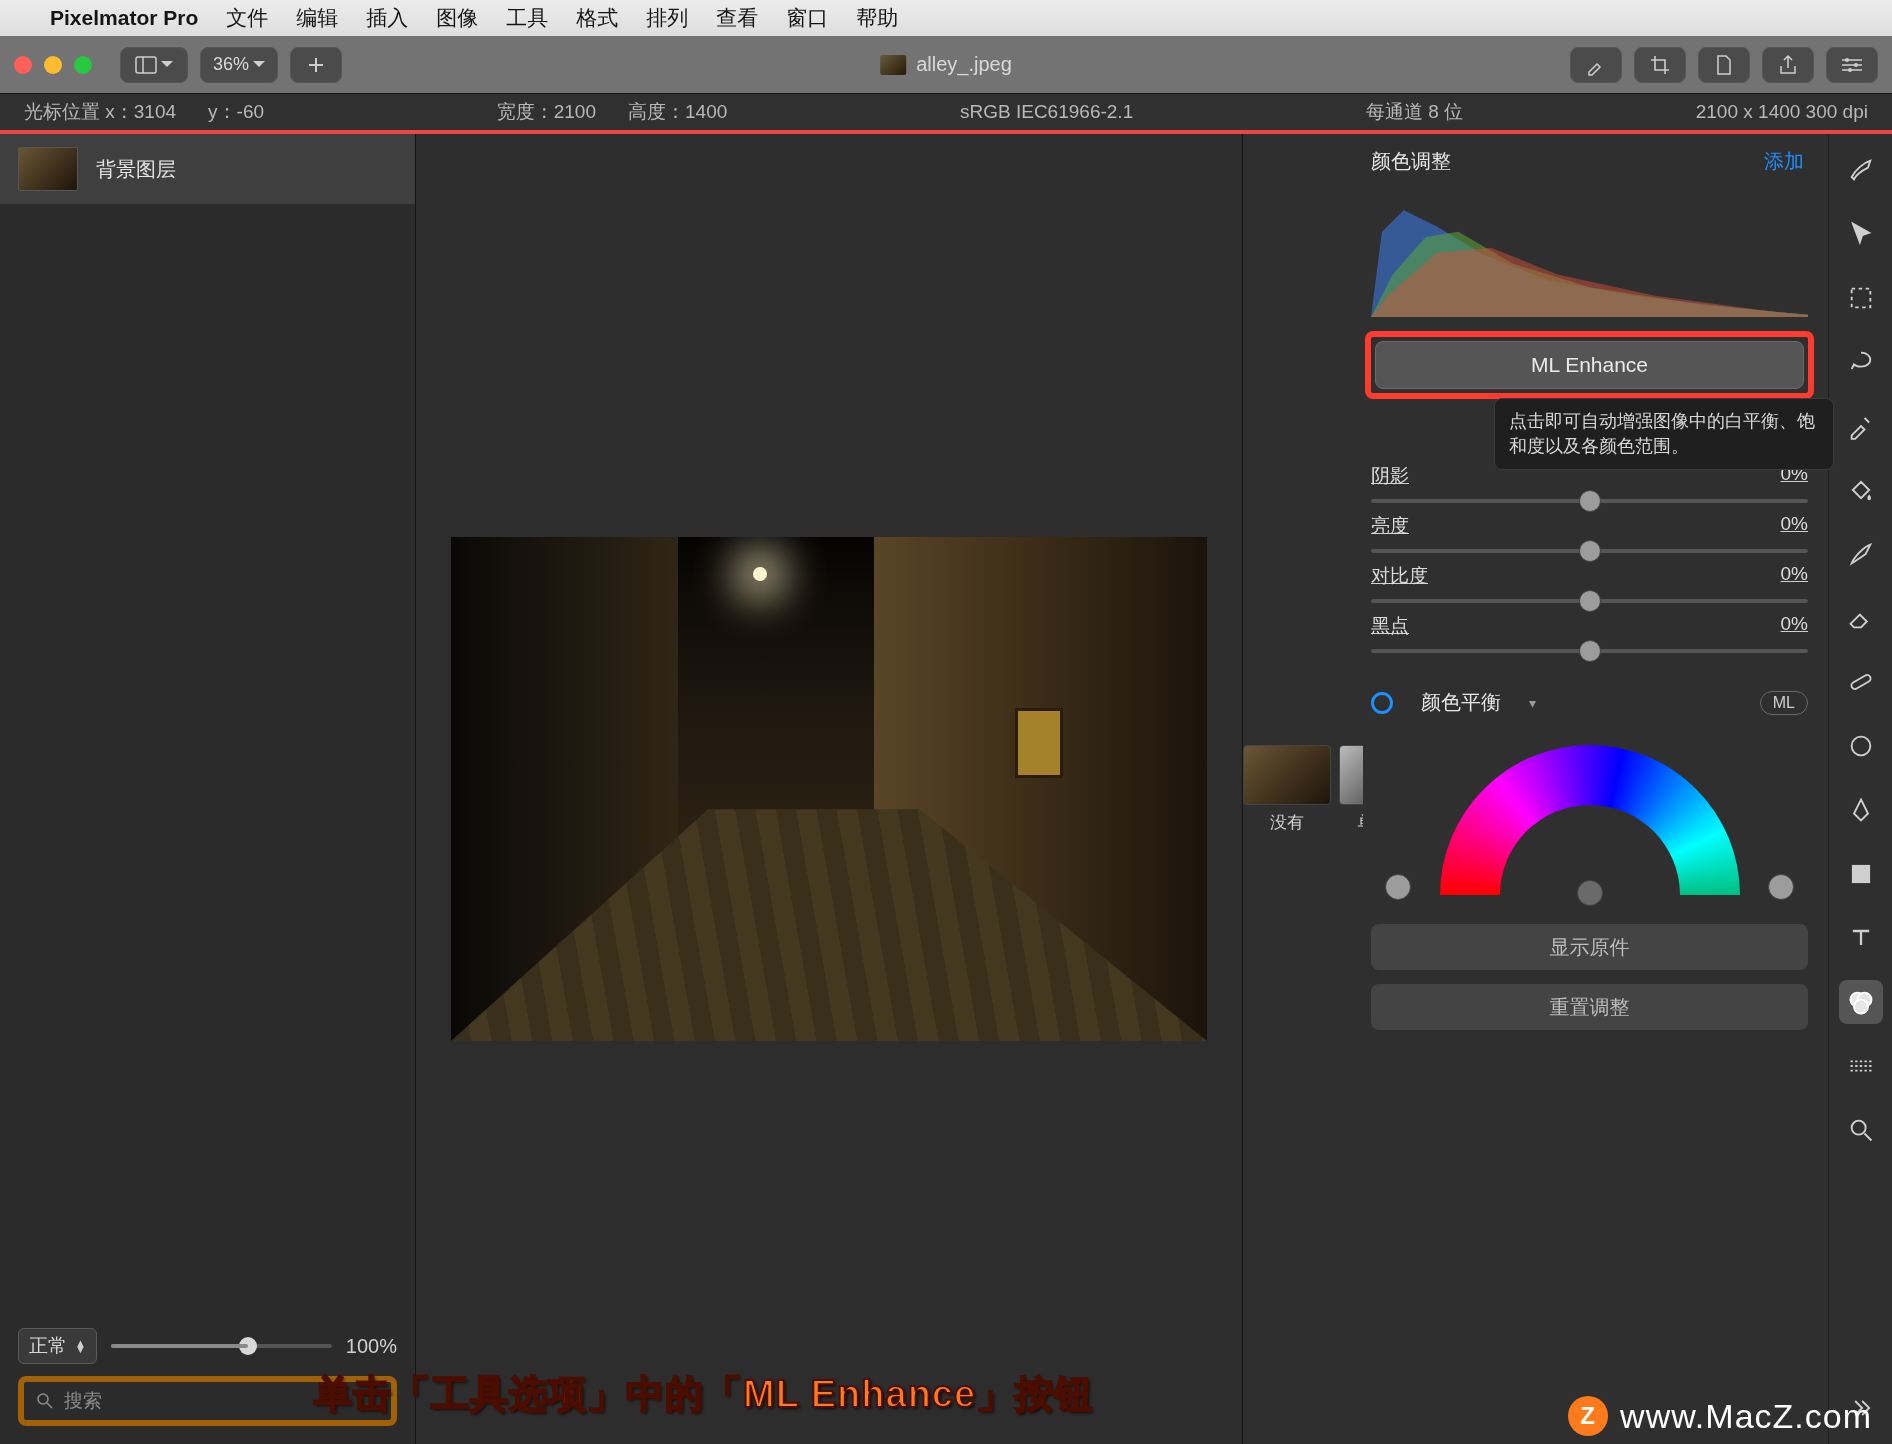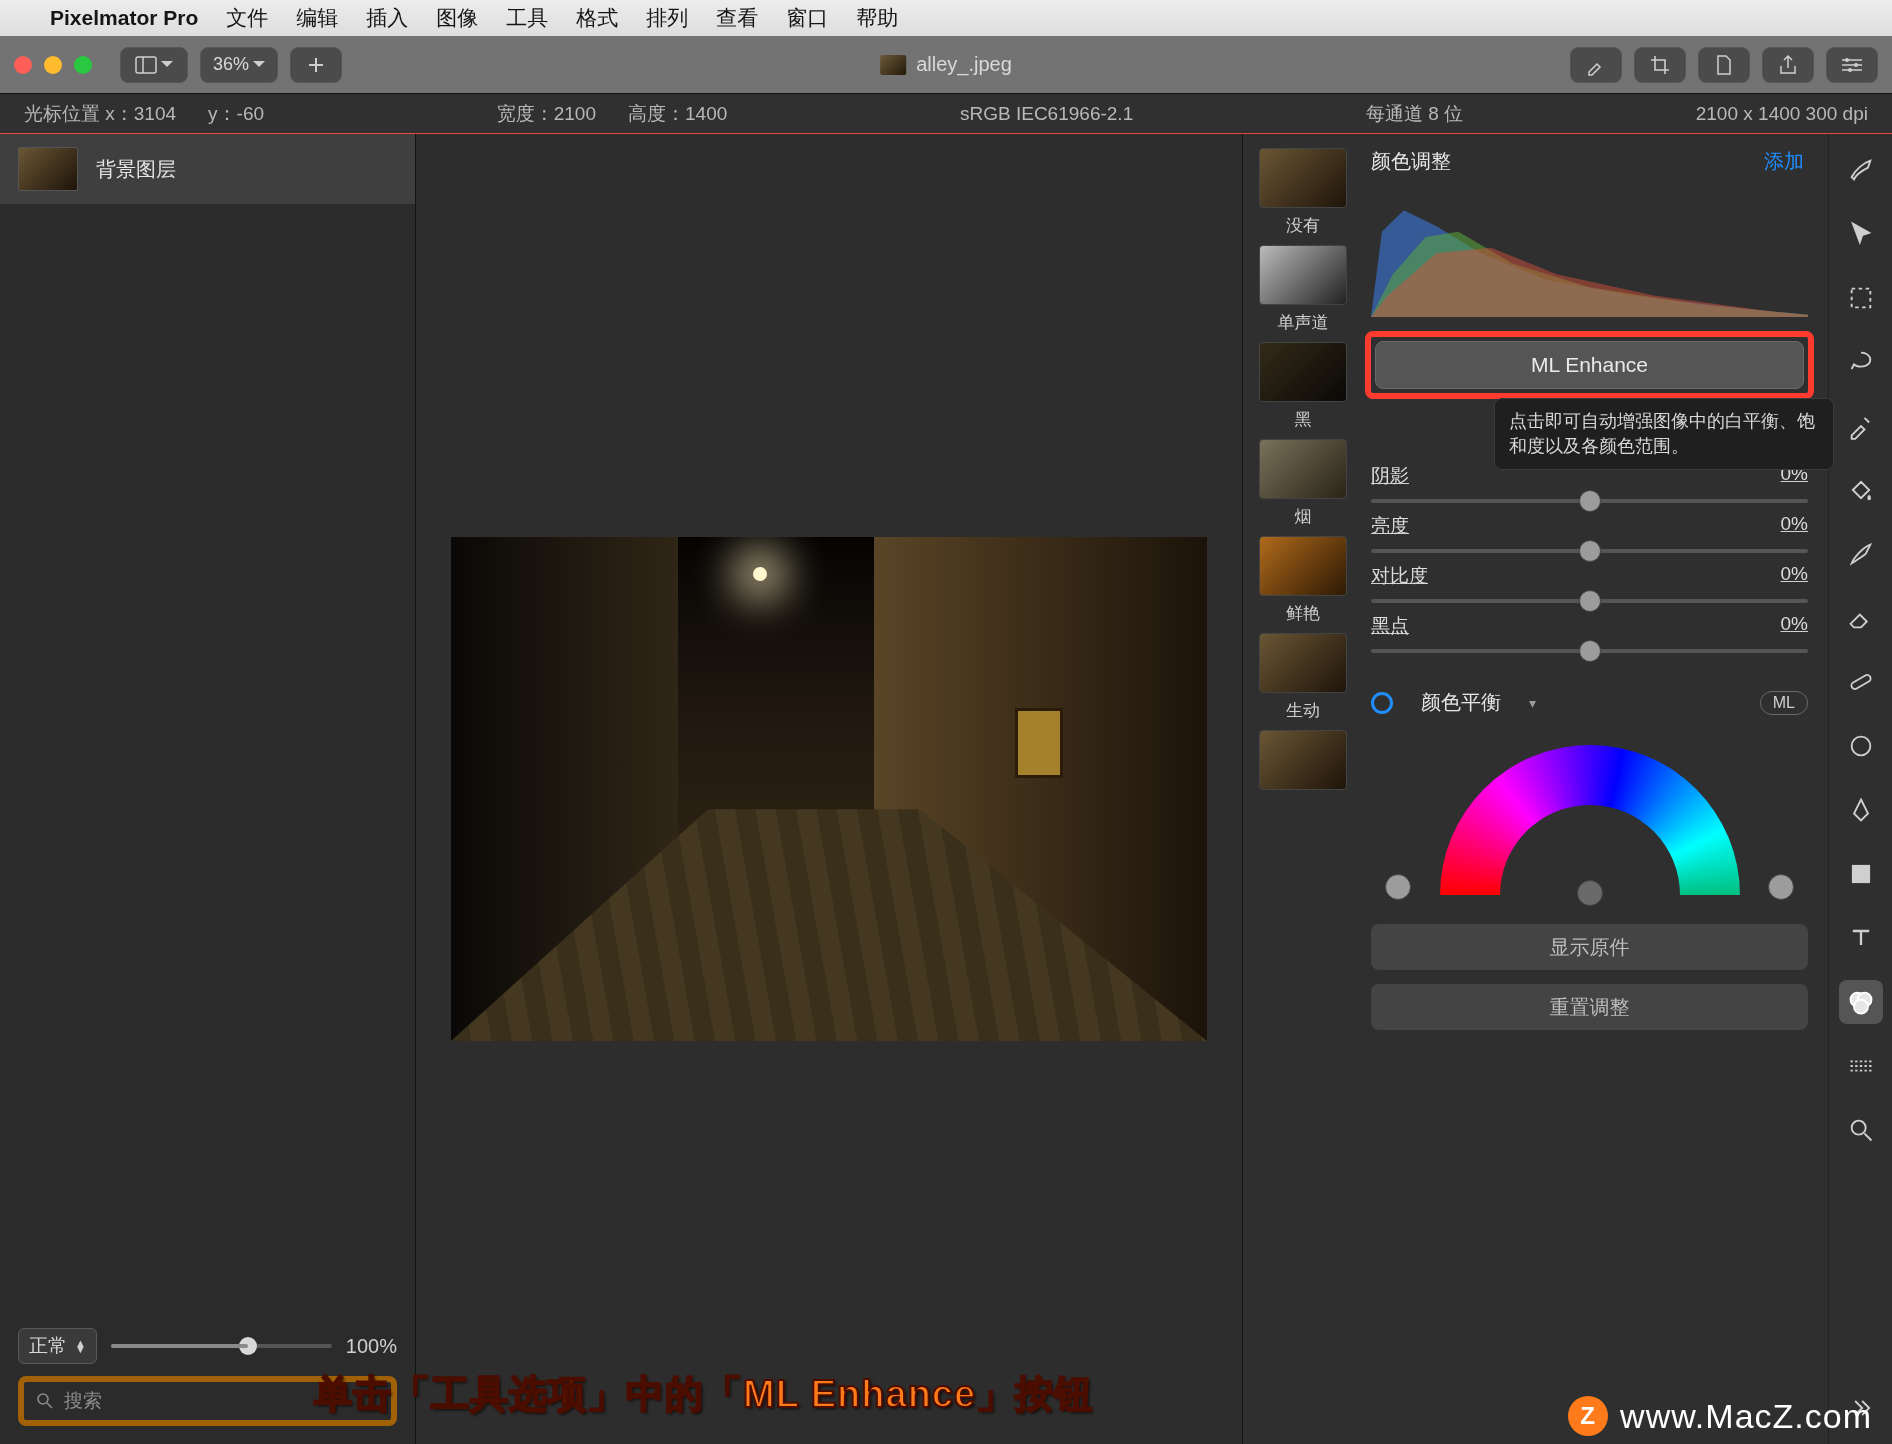--- a/index.html
+++ b/index.html
@@ -19,21 +19,21 @@
   .t-close { background: #ff5f57; }
   .t-min { background: #febc2e; }
   .t-max { background: #28c840; }
   .tb-group { display: flex; gap: 12px; margin-left: 28px; }
   .tb-btn { height: 36px; min-width: 68px; border-radius: 8px; background: #4b4b4b; border: 1px solid #565656; display: flex; align-items: center; justify-content: center; color: #d9d9d9; font-size: 18px; gap: 4px; padding: 0 12px; }
   .tb-btn.sm { min-width: 52px; }
   .tb-title { position: absolute; left: 50%; transform: translateX(-50%); display: flex; align-items: center; gap: 10px; color: #d9d9d9; font-size: 20px; }
   .tb-title .thumb { width: 26px; height: 20px; background: linear-gradient(135deg,#6b5a3a,#241a0a); border-radius: 2px; }
   .tb-right { margin-left: auto; display: flex; gap: 12px; }
 
-  .infobar { height: 40px; background: #303030; border-bottom: 1px solid #ef4444; display: flex; align-items: center; padding: 0 24px; color: #b8b8b8; font-size: 19px; gap: 70px; justify-content:space-between;}
+  .infobar { height: 40px; background: #303030; border-bottom: 4px solid #ef4444; display: flex; align-items: center; padding: 0 24px; color: #b8b8b8; font-size: 19px; gap: 70px; justify-content:space-between;}
   .infobar .grp{display:flex;gap:32px;}
 
   .workspace { flex: 1; display: flex; min-height: 0; }
 
   
   .layers { width: 416px; background: #2b2b2b; border-right: 1px solid #141414; display: flex; flex-direction: column; }
   .layer-row { height: 70px; display: flex; align-items: center; gap: 18px; padding: 0 18px; background: #3e3e3e; }
   .layer-row.selected { background: #3f3f3f; }
   .layer-thumb { width: 60px; height: 44px; background: linear-gradient(135deg,#6a5634,#1e140a); border: 1px solid #555; border-radius: 2px; }
   .layer-row span { color: #e6e6e6; font-size: 20px; }
@@ -51,21 +51,21 @@
   .artboard { width: 756px; height: 504px; background: #000; position: relative; overflow: hidden; }
   .art-sky { position:absolute; inset:0; background: linear-gradient(#050403 0%, #201810 35%, #3b2d16 100%); }
   .art-road { position:absolute; left:0; right:0; bottom:0; height:46%; background: repeating-linear-gradient(80deg,#3a2f1a 0 20px,#453821 20px 40px); clip-path: polygon(0 100%, 100% 100%, 62% 0, 34% 0); }
   .art-wall-l{position:absolute;left:0;top:0;width:30%;height:100%;background:linear-gradient(90deg,#0a0806,#302617);}
   .art-wall-r{position:absolute;right:0;top:0;width:44%;height:100%;background:linear-gradient(270deg,#1b130a,#5a4526);}
   .art-lamp{position:absolute;left:40%;top:6%;width:14px;height:14px;border-radius:50%;background:#fff6d0;box-shadow:0 0 40px 20px rgba(255,240,190,0.65);}
   .art-window{position:absolute;right:19%;top:34%;width:48px;height:70px;background:#a5812c;border:3px solid #2a1c08;}
 
   
   .right { width: 650px; background: #2f2f2f; border-left:1px solid #141414; display:flex; }
-  .presets { width: 120px; padding: 14px 0; display:flex; flex-direction:column; align-items:center; gap:8px; overflow:hidden;}
+  .presets { width: 120px; padding: 14px 0; display:flex; flex-direction:row; align-items:center; gap:8px; overflow:hidden;}
   .preset { width: 88px; display:flex;flex-direction:column;align-items:center;gap:6px;}
   .preset .pt { width: 88px; height: 60px; border-radius: 4px; background: linear-gradient(135deg,#6a5634,#1e140a); border:1px solid #444;}
   .preset.bw .pt{background:linear-gradient(135deg,#bbb,#222);}
   .preset.dark .pt{background:linear-gradient(135deg,#332a18,#0a0806);}
   .preset.vivid .pt{background:linear-gradient(135deg,#b06a1a,#2c1a05);}
   .preset.smoke .pt{background:linear-gradient(135deg,#7a715a,#292417);}
   .preset span { font-size: 17px; color:#d0d0d0;}
 
   .adjust { flex:1; padding: 14px 20px 14px 8px; display:flex; flex-direction:column; gap:10px; position:relative;}
   .adj-head{display:flex;align-items:center;justify-content:space-between;padding-right:4px;}

